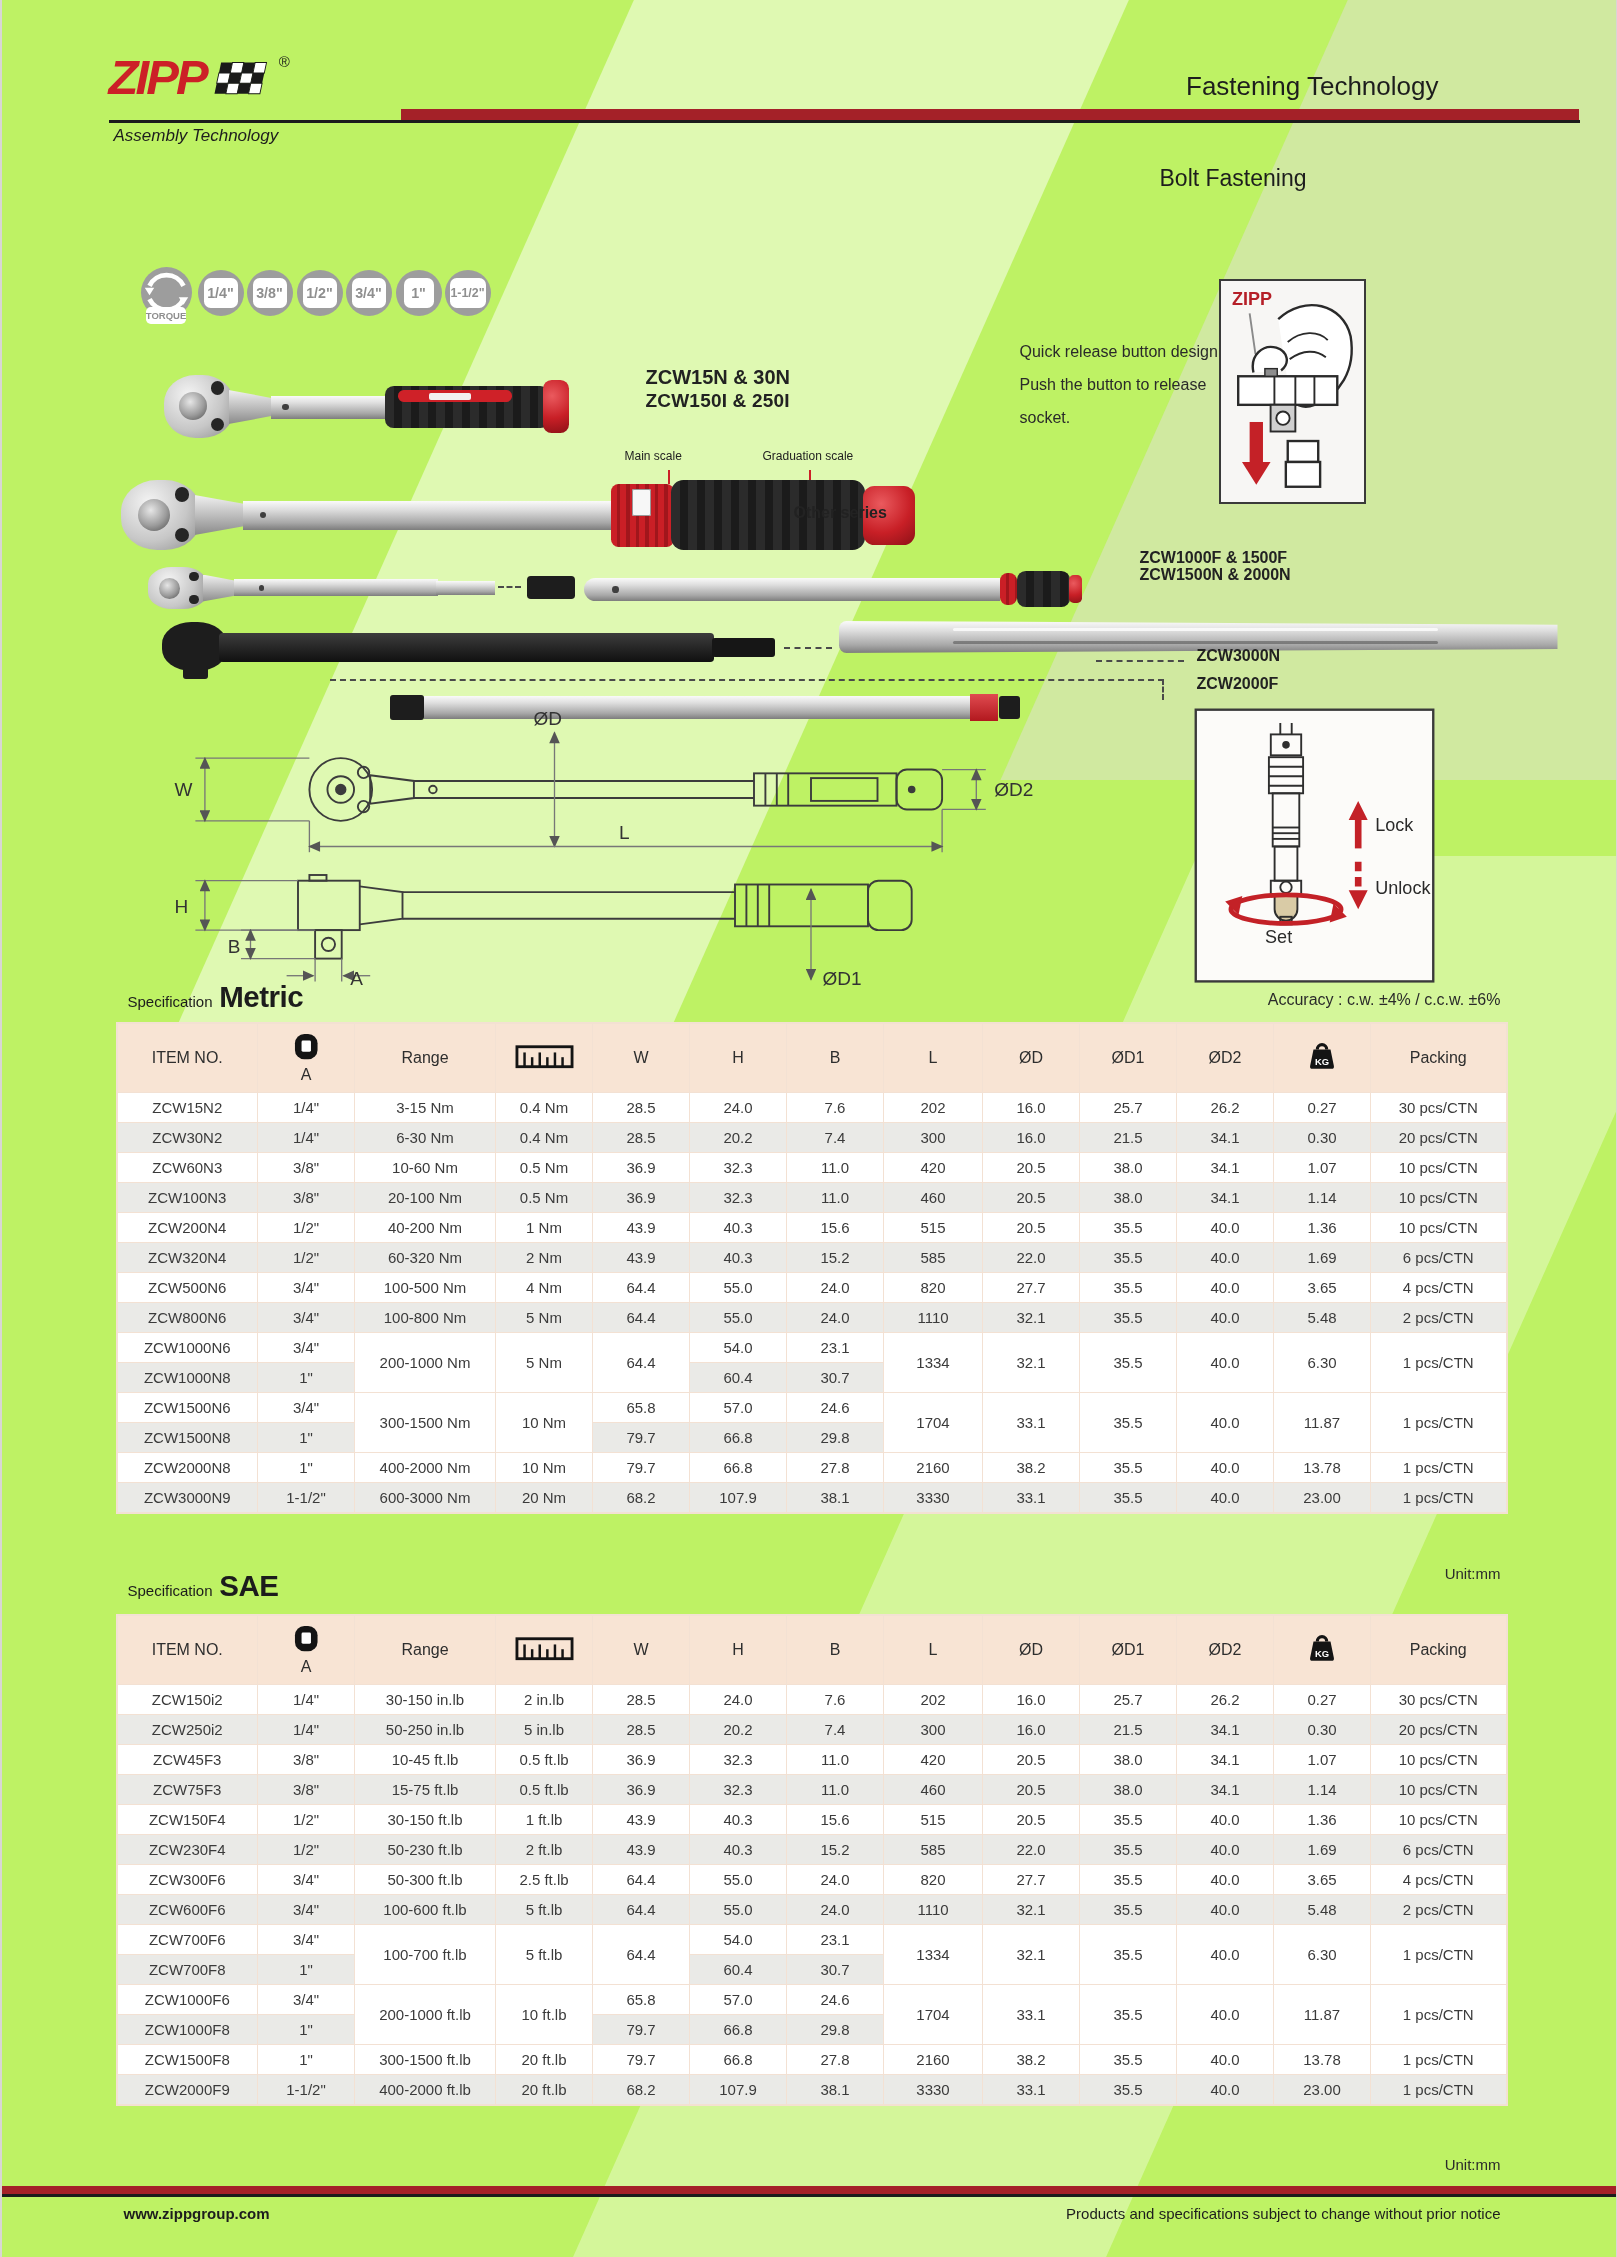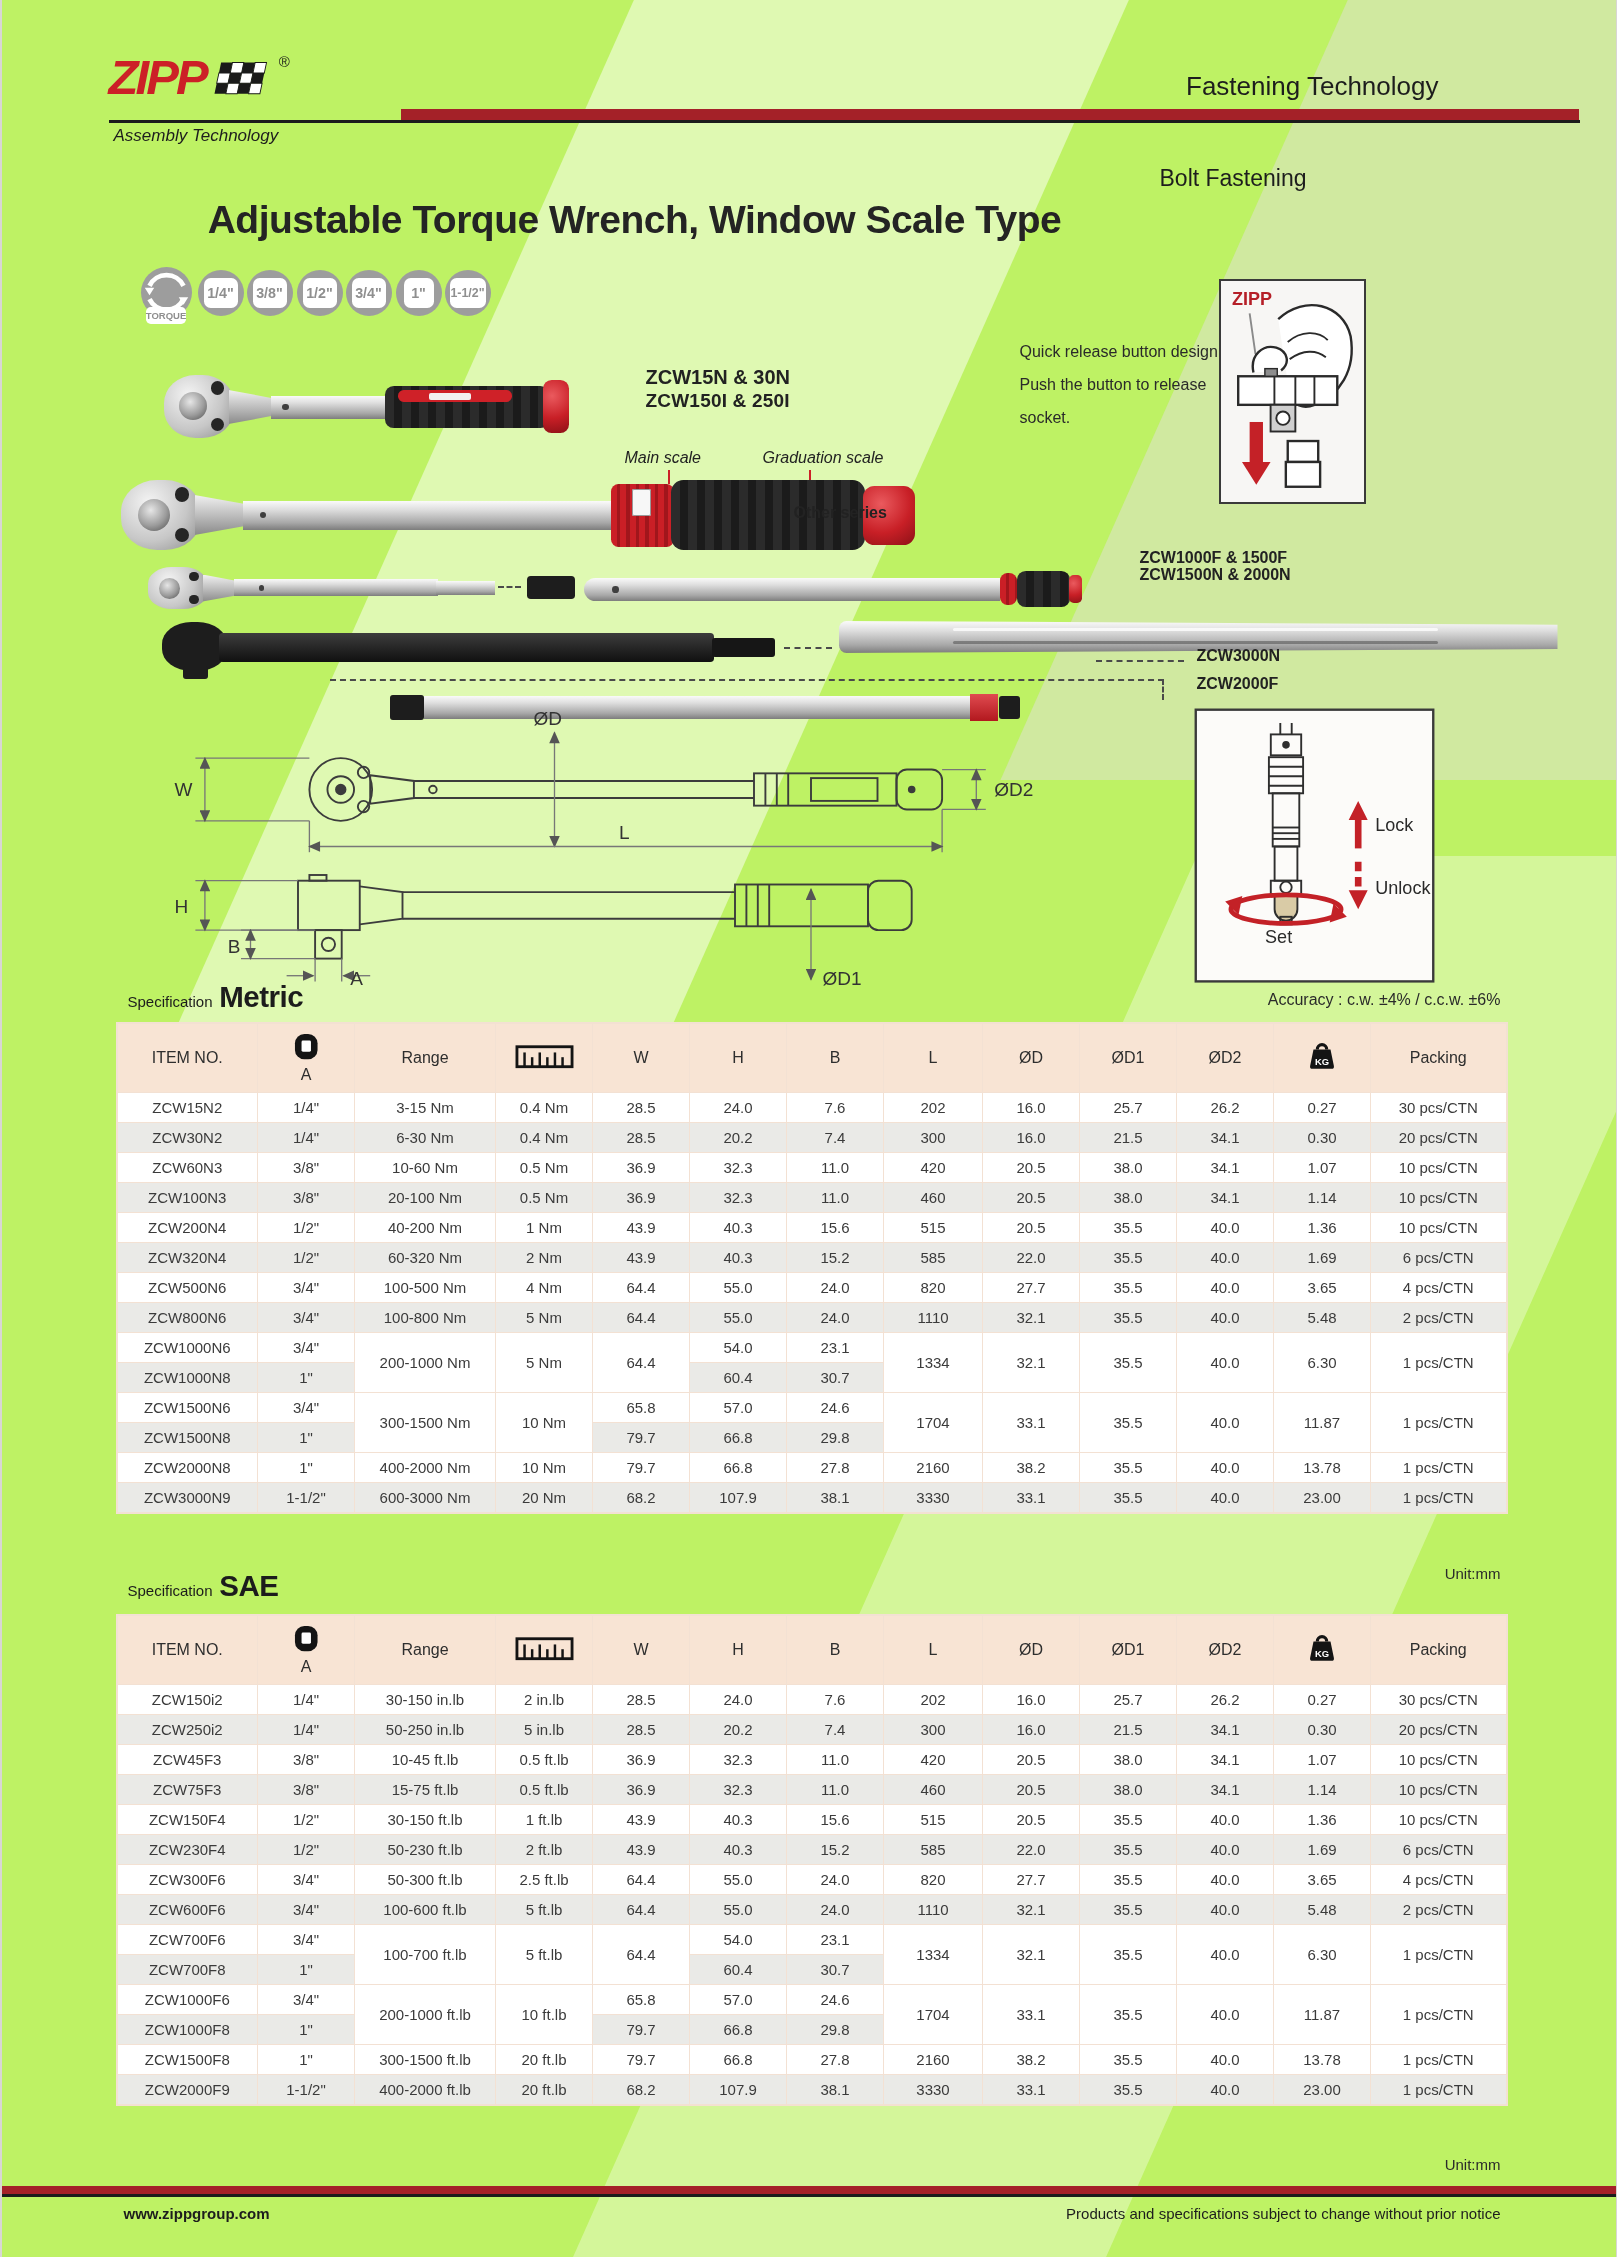--- a/index.html
+++ b/index.html
@@ -25,21 +25,21 @@
 
   
   .badge{position:absolute;border-radius:50%;background:#9d9d9d;display:flex;align-items:center;justify-content:center;}
   .badge-inner{background:#fff;border-radius:6.7px;display:flex;align-items:center;justify-content:center;color:#8f8f8f;font-weight:bold;}
 
   
   .lbl{color:#222;}
   .lbl-semibold{font-weight:bold;font-size:20px;}
   .lbl-heavy{font-weight:900;font-size:19px;letter-spacing:0.2px;}
   .lbl-bold19{font-weight:bold;font-size:16px;}
-  .lbl-plain17{font-size:16px;font-style:italic;}
+  .lbl-plain17{font-size:12px;}
   .red-tick{position:absolute;width:2.9px;background:#cc2027;}
   .dash-h{position:absolute;border-top:2.9px dashed #4a4a4a;}
   .dash-v{position:absolute;border-left:2.9px dashed #4a4a4a;}
 
   
   .w-head{position:absolute;background:radial-gradient(circle at 35% 32%,#f4f4f4,#c7c7c7 55%,#8e8e8e 95%);border-radius:45%;}
   .w-ring{position:absolute;border-radius:50%;background:radial-gradient(circle at 40% 35%,#e6e6e6,#9c9c9c 55%,#4c4c4c);}
   .w-knob{position:absolute;border-radius:50%;background:#252525;}
   .w-neck{position:absolute;background:linear-gradient(180deg,#f0f0f0,#b9b9b9 55%,#8a8a8a);}
   .w-shaft{position:absolute;background:linear-gradient(180deg,#fafafa 0%,#dedede 30%,#a8a8a8 75%,#7d7d7d 100%);}
@@ -107,21 +107,20 @@
         </g>
       </svg>
       <span style="font-size:15px;color:#1a1a1a;margin-left:1px;">®</span>
     </div>
     <div class="red-bar-top"></div>
     <div class="brand-line"></div>
     <div class="abs brand-sub" style="left:112px;top:126px;">Assembly Technology</div>
     <div class="abs hdr-right1" style="right:177px;top:71px;">Fastening Technology</div>
     <div class="abs hdr-right2" style="left:1158px;top:129px;">Bolt Fastening</div>
 
-    <div class="abs page-title" style="left:124px;top:198px;width:1018px;text-align:center;">Adjustable Torque Wrench, Window Scale Type</div>
 
     <div class="badge" style="left:139px;top:267px;width:51px;height:51px;">
       <svg width="51" height="51" viewBox="0 0 54 54" style="position:absolute;left:0;top:0;">
         <path d="M9,20 A20,20 0 0 1 45,20" fill="none" stroke="#fff" stroke-width="5"></path>
         <polygon points="4,22 14,22 9,30" fill="#fff"></polygon>
         <path d="M45,34 A20,20 0 0 1 9,34" fill="none" stroke="#fff" stroke-width="5"></path>
         <polygon points="40,32 50,32 45,40" fill="#fff"></polygon>
       </svg>
       <div class="badge-inner" style="width:40px;height:17px;font-size:9.5px;border-radius:4.8px;position:relative;margin-top:46px;">TORQUE</div>
     </div>

